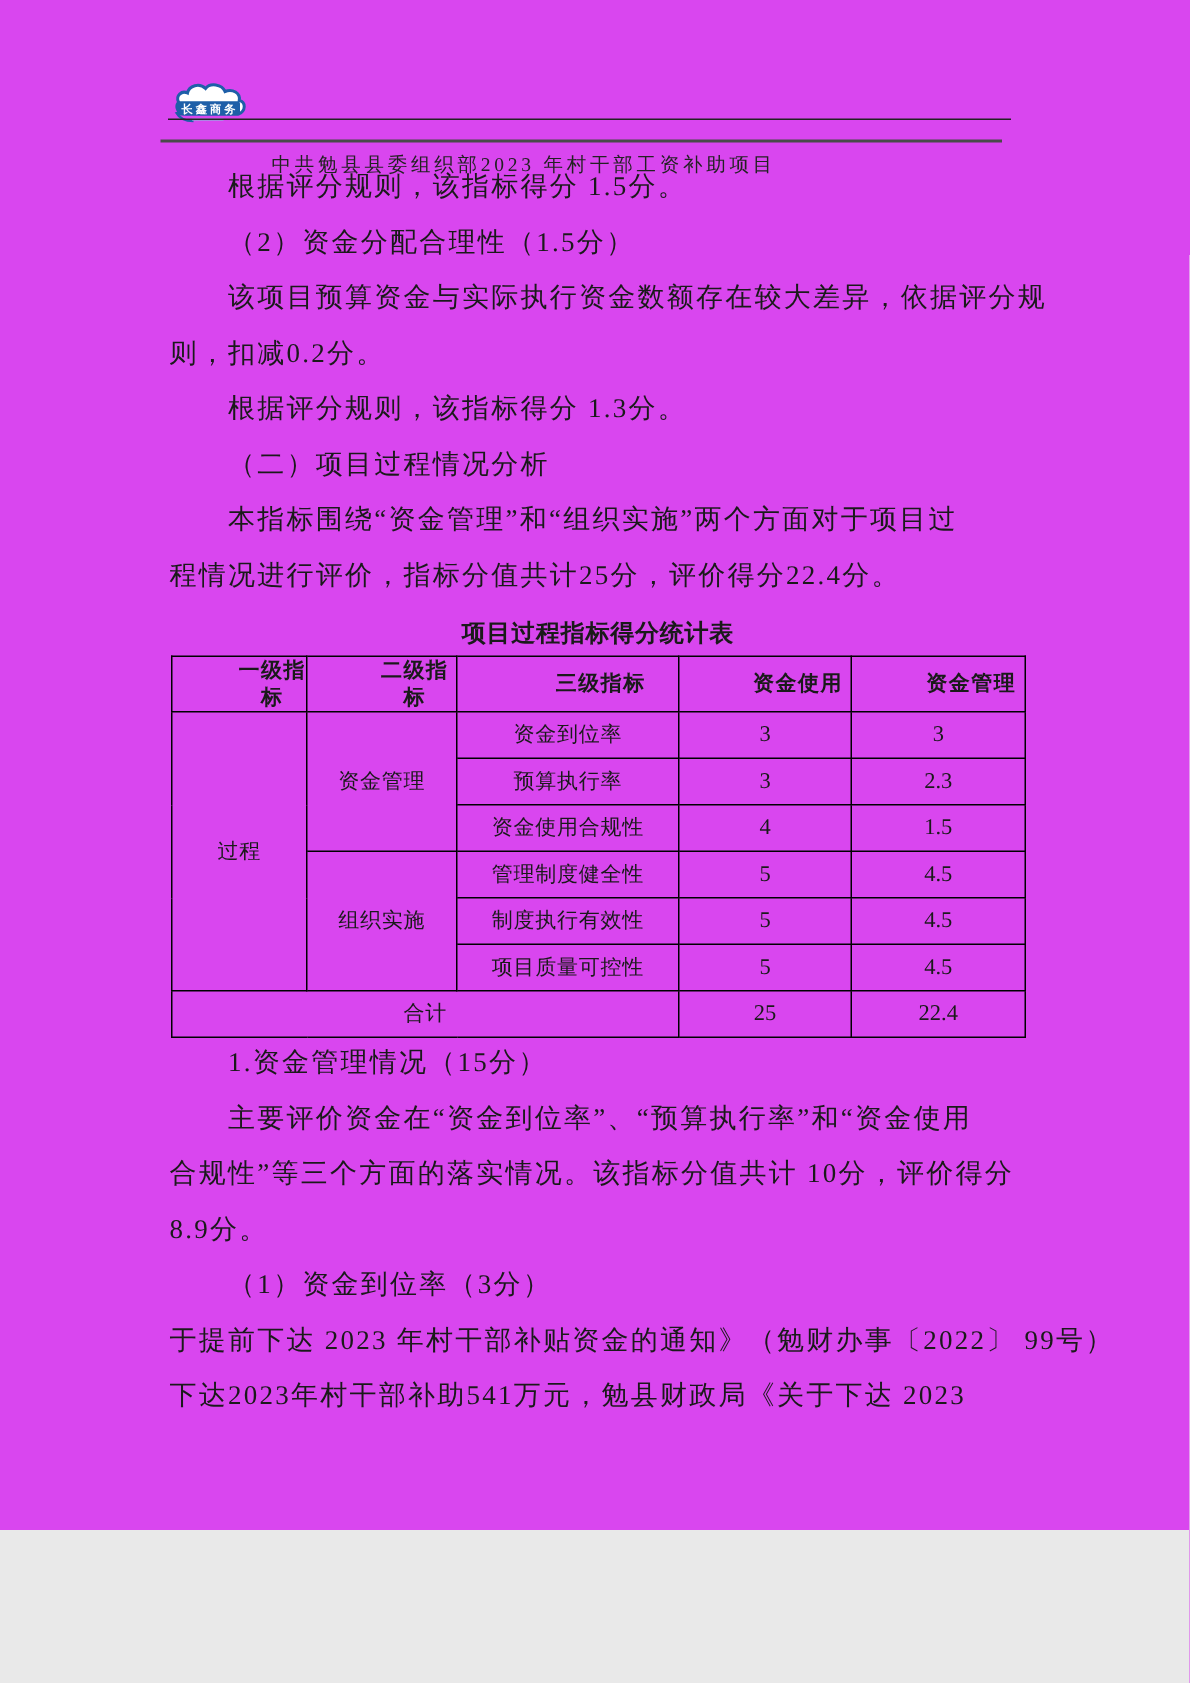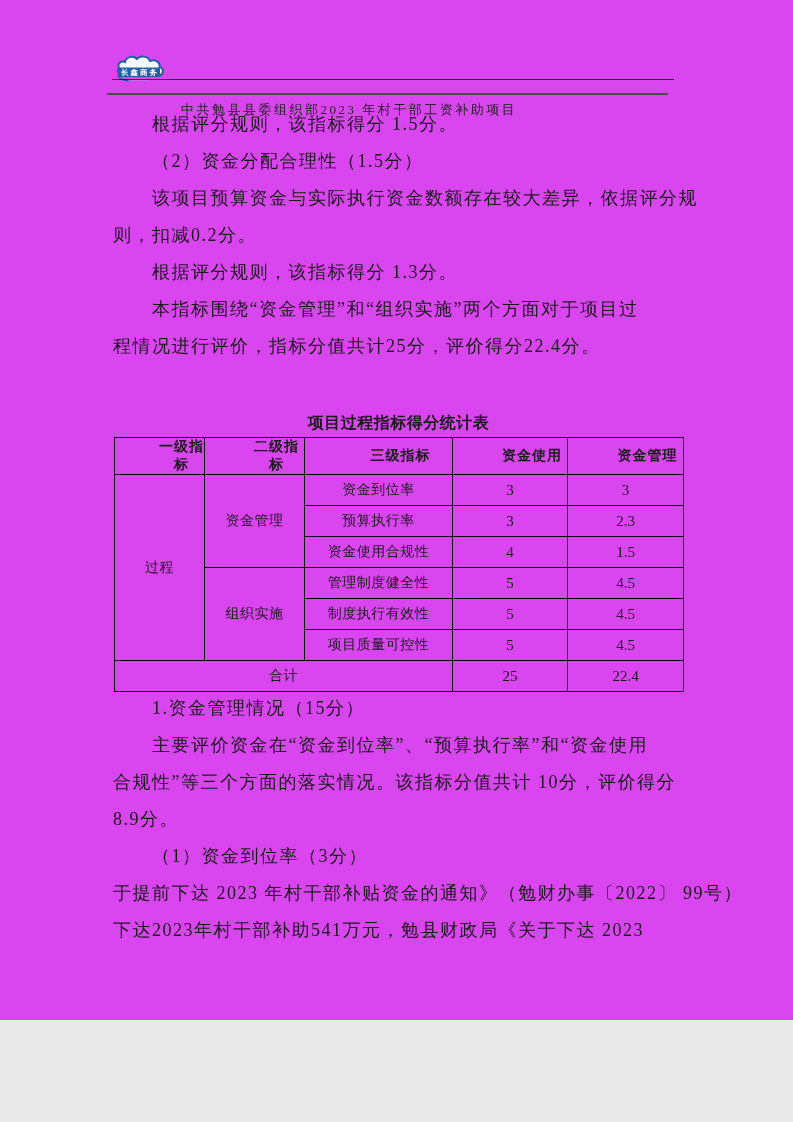--- a/index.html
+++ b/index.html
@@ -77,20 +77,21 @@
   <div class="header-title">中共勉县县委组织部2023 年村干部工资补助项目</div>
   <div class="header-underline"></div>
   <div class="header-rule"></div>
 
   <div class="text-block sec1">
       <div class="line indent">根据评分规则，该指标得分 1.5分。</div>
       <div class="line indent">（2）资金分配合理性（1.5分）</div>
       <div class="line indent">该项目预算资金与实际执行资金数额存在较大差异，依据评分规</div>
       <div class="line">则，扣减0.2分。</div>
       <div class="line indent">根据评分规则，该指标得分 1.3分。</div>
+      <div class="line indent">（二）项目过程情况分析</div>
       <div class="line indent">本指标围绕“资金管理”和“组织实施”两个方面对于项目过</div>
       <div class="line">程情况进行评价，指标分值共计25分，评价得分22.4分。</div>
     </div>
 
   <div class="table-title">项目过程指标得分统计表</div>
 
   <table class="score-table">
     <colgroup>
       <col style="width:90px">
         <col style="width:100px">

